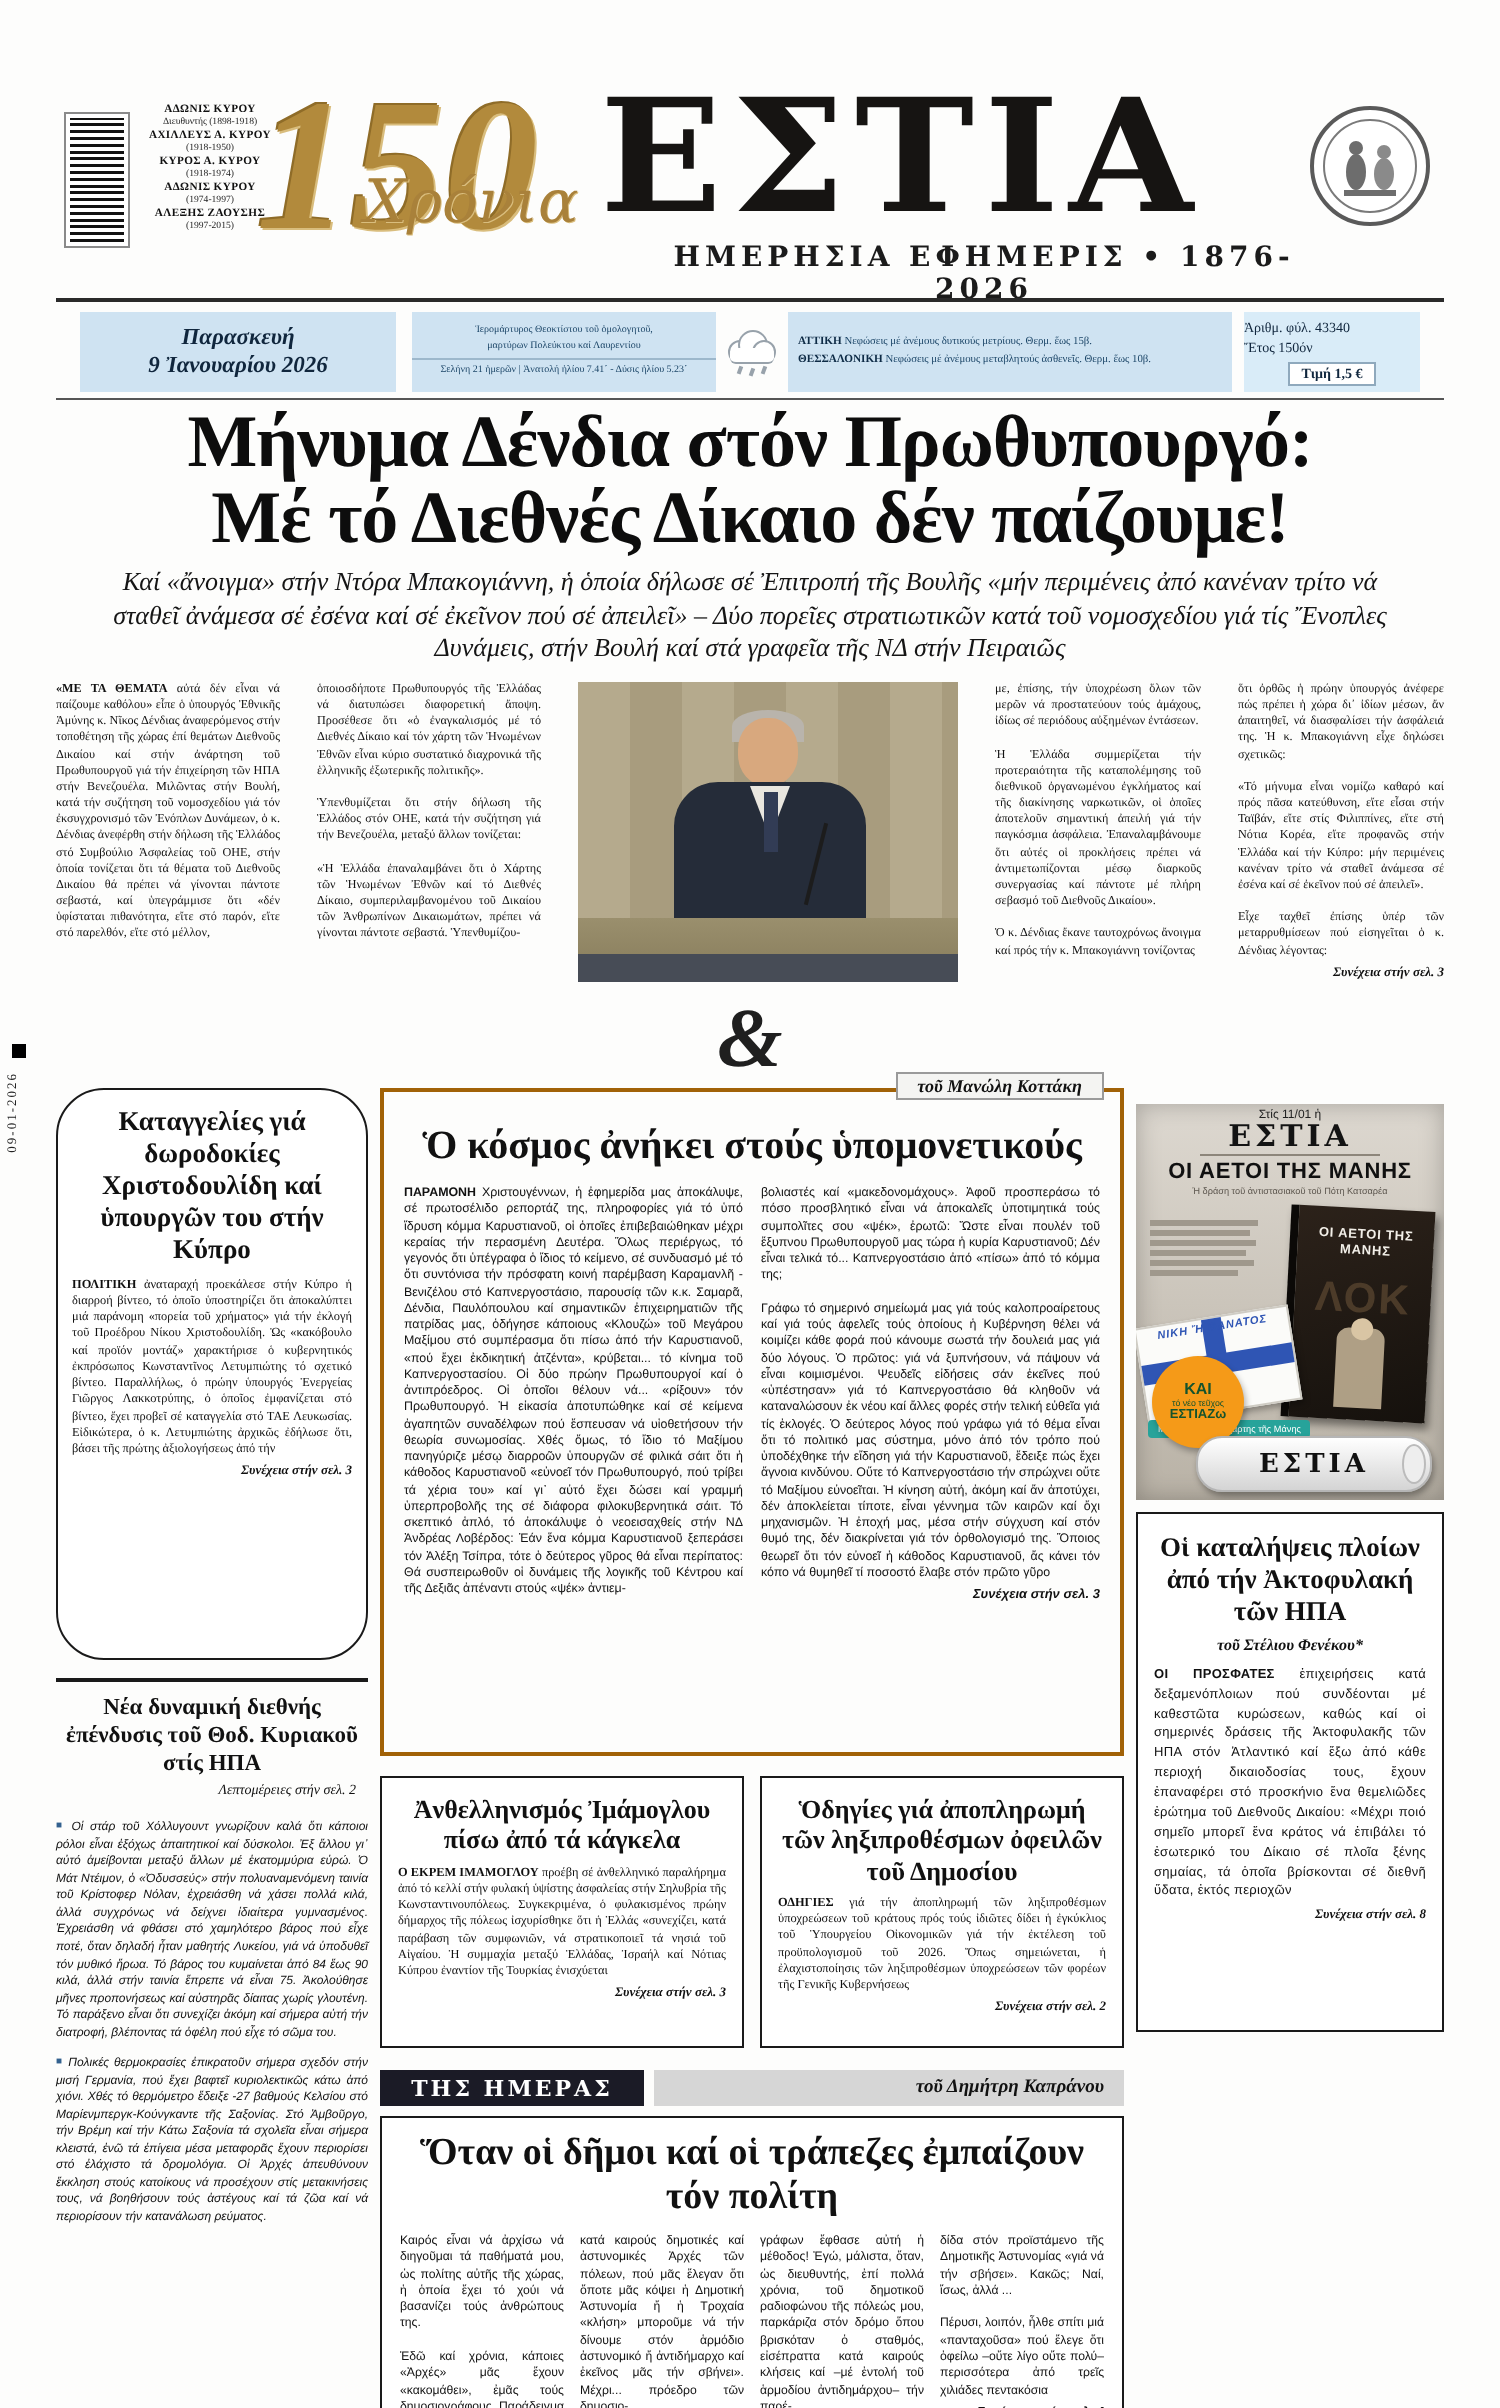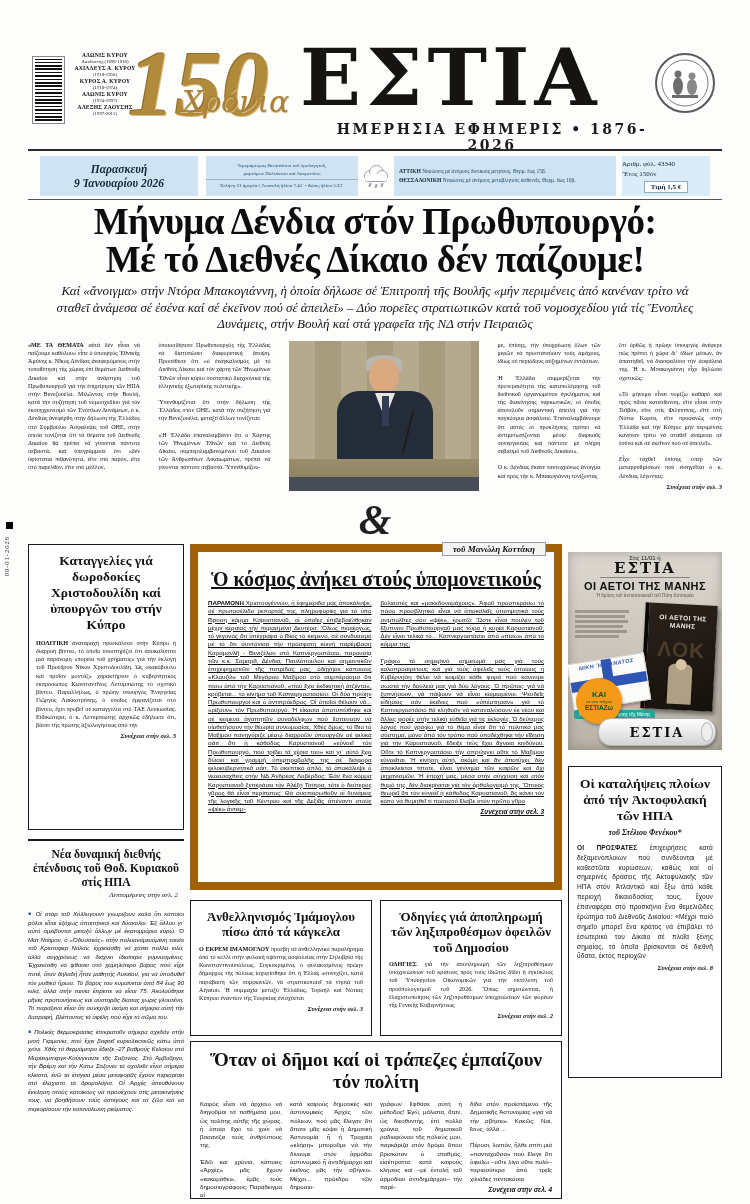--- a/index.html
+++ b/index.html
@@ -74,32 +74,32 @@
   .edge-date{left:3px;top:536px;font-size:6.5px;color:#222;writing-mode:vertical-rl;transform:rotate(180deg);letter-spacing:1px;}
 
   
   .colL{left:28px;top:544px;width:156px;}
   .colC{left:190px;top:544px;width:372px;}
   .colR{left:568px;top:544px;width:154px;}
   .box{border:1px solid #1a1a1a;background:#fff;box-sizing:border-box;}
   .box-title{font-weight:bold;text-align:center;line-height:1.18;}
   .b-small{font-size:6.2px;line-height:1.33;}
 
-  .box1{padding:8px 7px 5px;height:286px;}
+  .box1{padding:8px 7px 5px;height:286px;border-radius:24px;}
   .box1 .box-title{font-size:13.5px;margin-bottom:6px;}
   .hr-l{height:2px;background:#1a1a1a;margin:9px 0 7px;}
   .invest-title{font-weight:bold;font-size:11.5px;text-align:center;line-height:1.2;}
   .invest-note{font-style:italic;font-size:7px;text-align:right;margin-top:2px;padding-right:6px;}
   .pennies{margin-top:10px;padding:7px;height:80px;display:flex;align-items:center;gap:7px;}
   .pennies-labels{font-family:"DejaVu Serif",serif;font-weight:bold;font-size:11px;line-height:1.55;letter-spacing:.5px;}
   .bullets{margin-top:11px;font-family:"Liberation Sans",sans-serif;font-style:italic;font-size:6px;line-height:1.42;}
   .bullets p{margin:0 0 7px;}
   .bullets .bl{color:#33618f;font-style:normal;font-size:5px;vertical-align:1px;}
 
-  .kbox{position:relative;border:8px solid #a16207;padding:14px 10px 8px;height:308px;text-decoration:underline;}
+  .kbox{position:relative;border:2px solid #a16207;padding:14px 10px 8px;height:308px;}
   .kbyline{position:absolute;top:-10px;right:8px;background:#f4f4f2;border:1px solid #9a9a9a;
            padding:1px 10px;font-weight:bold;font-style:italic;font-size:9px;}
   .ktitle{text-align:center;font-weight:bold;font-size:20px;margin:2px 0 8px;}
   .kcols{display:flex;gap:9px;font-family:"Liberation Sans",sans-serif;font-size:6.2px;line-height:1.33;}
   .kcols>div{flex:1;}
   .midrow{display:flex;gap:8px;margin-top:10px;justify-content:flex-end;}
   .mbox{flex:1;padding:8px 8px 5px;height:136px;}
   .mbox .box-title{font-size:13px;margin-bottom:5px;}
   .imeras-bars{display:flex;gap:5px;margin-top:11px;height:18px;}
   .imeras-tag{width:132px;background:#1b1b26;color:#fff;font-family:"DejaVu Serif",serif;font-weight:bold;
@@ -150,21 +150,21 @@
   .flag .ftxt{position:absolute;left:0;top:2px;width:100%;text-align:center;color:#2f55b4;font-style:italic;font-weight:bold;font-size:5.5px;letter-spacing:.5px;}
   .ribbon{position:absolute;left:6px;top:158px;background:#27a39a;color:#fff;font-size:4.6px;padding:2px 5px;border-radius:2px;}
   .pcircle{position:absolute;left:8px;bottom:26px;width:46px;height:46px;border-radius:50%;background:#f59a18;color:#14532d;
            display:flex;flex-direction:column;align-items:center;justify-content:center;line-height:1.15;box-shadow:1px 2px 3px rgba(0,0,0,.3);}
   .pc1{font-weight:bold;font-size:8px;}  .pc2{font-size:4.4px;}  .pc3{font-weight:bold;font-size:6.5px;}
   .roll{position:absolute;left:30px;bottom:4px;width:116px;height:26px;background:linear-gradient(#ffffff,#d4d4d4);
         border:1px solid #b5b5b5;border-radius:13px;display:flex;align-items:center;justify-content:center;
         font-family:"DejaVu Serif",serif;font-weight:bold;font-size:13px;letter-spacing:2px;box-shadow:1px 2px 3px rgba(0,0,0,.35);}
   .roll:after{content:"";position:absolute;right:2px;width:10px;height:18px;border:1px solid #bbb;border-radius:50%;background:#eee;}
 
-  .fenbox{margin-top:16px;padding:9px 8px 5px;height:312px;}
+  .fenbox{margin-top:6px;padding:9px 8px 5px;height:260px;}
   .fenbox .box-title{font-size:13.5px;margin-bottom:4px;}
   .fen-by{text-align:center;font-weight:bold;font-style:italic;font-size:8px;margin-bottom:6px;}
   .fen-body{font-family:"Liberation Sans",sans-serif;font-size:6.5px;line-height:1.52;letter-spacing:.15px;}
 </style>
 </head>
 <body>
 
 <div class="page">
 
   <div class="abs barcode">
@@ -313,20 +313,24 @@
         <div class="b-small just"><span class="lead-in">Ο ΕΚΡΕΜ ΙΜΑΜΟΓΛΟΥ</span><span> προέβη σέ ἀνθελληνικό παραλήρημα ἀπό τό κελλί στήν φυλακή ὑψίστης ἀσφαλείας στήν Σηλυβρία τῆς Κωνσταντινουπόλεως. Συγκεκριμένα, ὁ φυλακισμένος πρώην δήμαρχος τῆς πόλεως ἰσχυρίσθηκε ὅτι ἡ Ἑλλάς «συνεχίζει, κατά παράβαση τῶν συμφωνιῶν, νά στρατικοποιεῖ τά νησιά τοῦ Αἰγαίου. Ἡ συμμαχία μεταξύ Ἑλλάδας, Ἰσραήλ καί Νότιας Κύπρου ἐναντίον τῆς Τουρκίας ἐνισχύεται</span></div>
         <div class="cont">Συνέχεια στήν σελ. 3</div>
       </div>
       <div class="box mbox">
         <div class="box-title">Ὁδηγίες γιά ἀποπληρωμή τῶν ληξιπροθέσμων ὀφειλῶν τοῦ Δημοσίου</div>
         <div class="b-small just"><span class="lead-in">ΟΔΗΓΙΕΣ</span><span> γιά τήν ἀποπληρωμή τῶν ληξιπροθέσμων ὑποχρεώσεων τοῦ κράτους πρός τούς ἰδιῶτες δίδει ἡ ἐγκύκλιος τοῦ Ὑπουργείου Οἰκονομικῶν γιά τήν ἐκτέλεση τοῦ προϋπολογισμοῦ τοῦ 2026. Ὅπως σημειώνεται, ἡ ἐλαχιστοποίησις τῶν ληξιπροθέσμων ὑποχρεώσεων τῶν φορέων τῆς Γενικῆς Κυβερνήσεως</span></div>
         <div class="cont">Συνέχεια στήν σελ. 2</div>
       </div>
     </div>
 
+    <div class="imeras-bars">
+      <div class="imeras-tag">ΤΗΣ ΗΜΕΡΑΣ</div>
+      <div class="imeras-byline">τοῦ Δημήτρη Καπράνου</div>
+    </div>
     <div class="box kapbox">
       <div class="kap-title">Ὅταν οἱ δῆμοι καί οἱ τράπεζες ἐμπαίζουν τόν πολίτη</div>
       <div class="kap-cols">
         <div class="just prelined">Καιρός εἶναι νά ἀρχίσω νά διηγοῦμαι τά παθήματά μου, ὡς πολίτης αὐτῆς τῆς χώρας, ἡ ὁποία ἔχει τό χούι νά βασανίζει τούς ἀνθρώπους της.
 
 Ἐδῶ καί χρόνια, κάποιες «Ἀρχές» μᾶς ἔχουν «κακομάθει», ἐμᾶς τούς δημοσιογράφους. Παράδειγμα οἱ</div>
         <div class="just prelined">κατά καιρούς δημοτικές καί ἀστυνομικές Ἀρχές τῶν πόλεων, πού μᾶς ἔλεγαν ὅτι ὅποτε μᾶς κόψει ἡ Δημοτική Ἀστυνομία ἤ ἡ Τροχαία «κλήση» μποροῦμε νά τήν δίνουμε στόν ἁρμόδιο ἀστυνομικό ἤ ἀντιδήμαρχο καί ἐκεῖνος μᾶς τήν σβήνει». Μέχρι... πρόεδρο τῶν δημοσιο-</div>
         <div class="just prelined">γράφων ἔφθασε αὐτή ἡ μέθοδος! Ἐγώ, μάλιστα, ὅταν, ὡς διευθυντής, ἐπί πολλά χρόνια, τοῦ δημοτικοῦ ραδιοφώνου τῆς πόλεώς μου, παρκάριζα στόν δρόμο ὅπου βρισκόταν ὁ σταθμός, εἰσέπραττα κατά καιρούς κλήσεις καί –μέ ἐντολή τοῦ ἁρμοδίου ἀντιδημάρχου– τήν παρέ-</div>
         <div class="just">
           <span class="prelined">δίδα στόν προϊστάμενο τῆς Δημοτικῆς Ἀστυνομίας «γιά νά τήν σβήσει». Κακῶς; Ναί, ἴσως, ἀλλά ...

